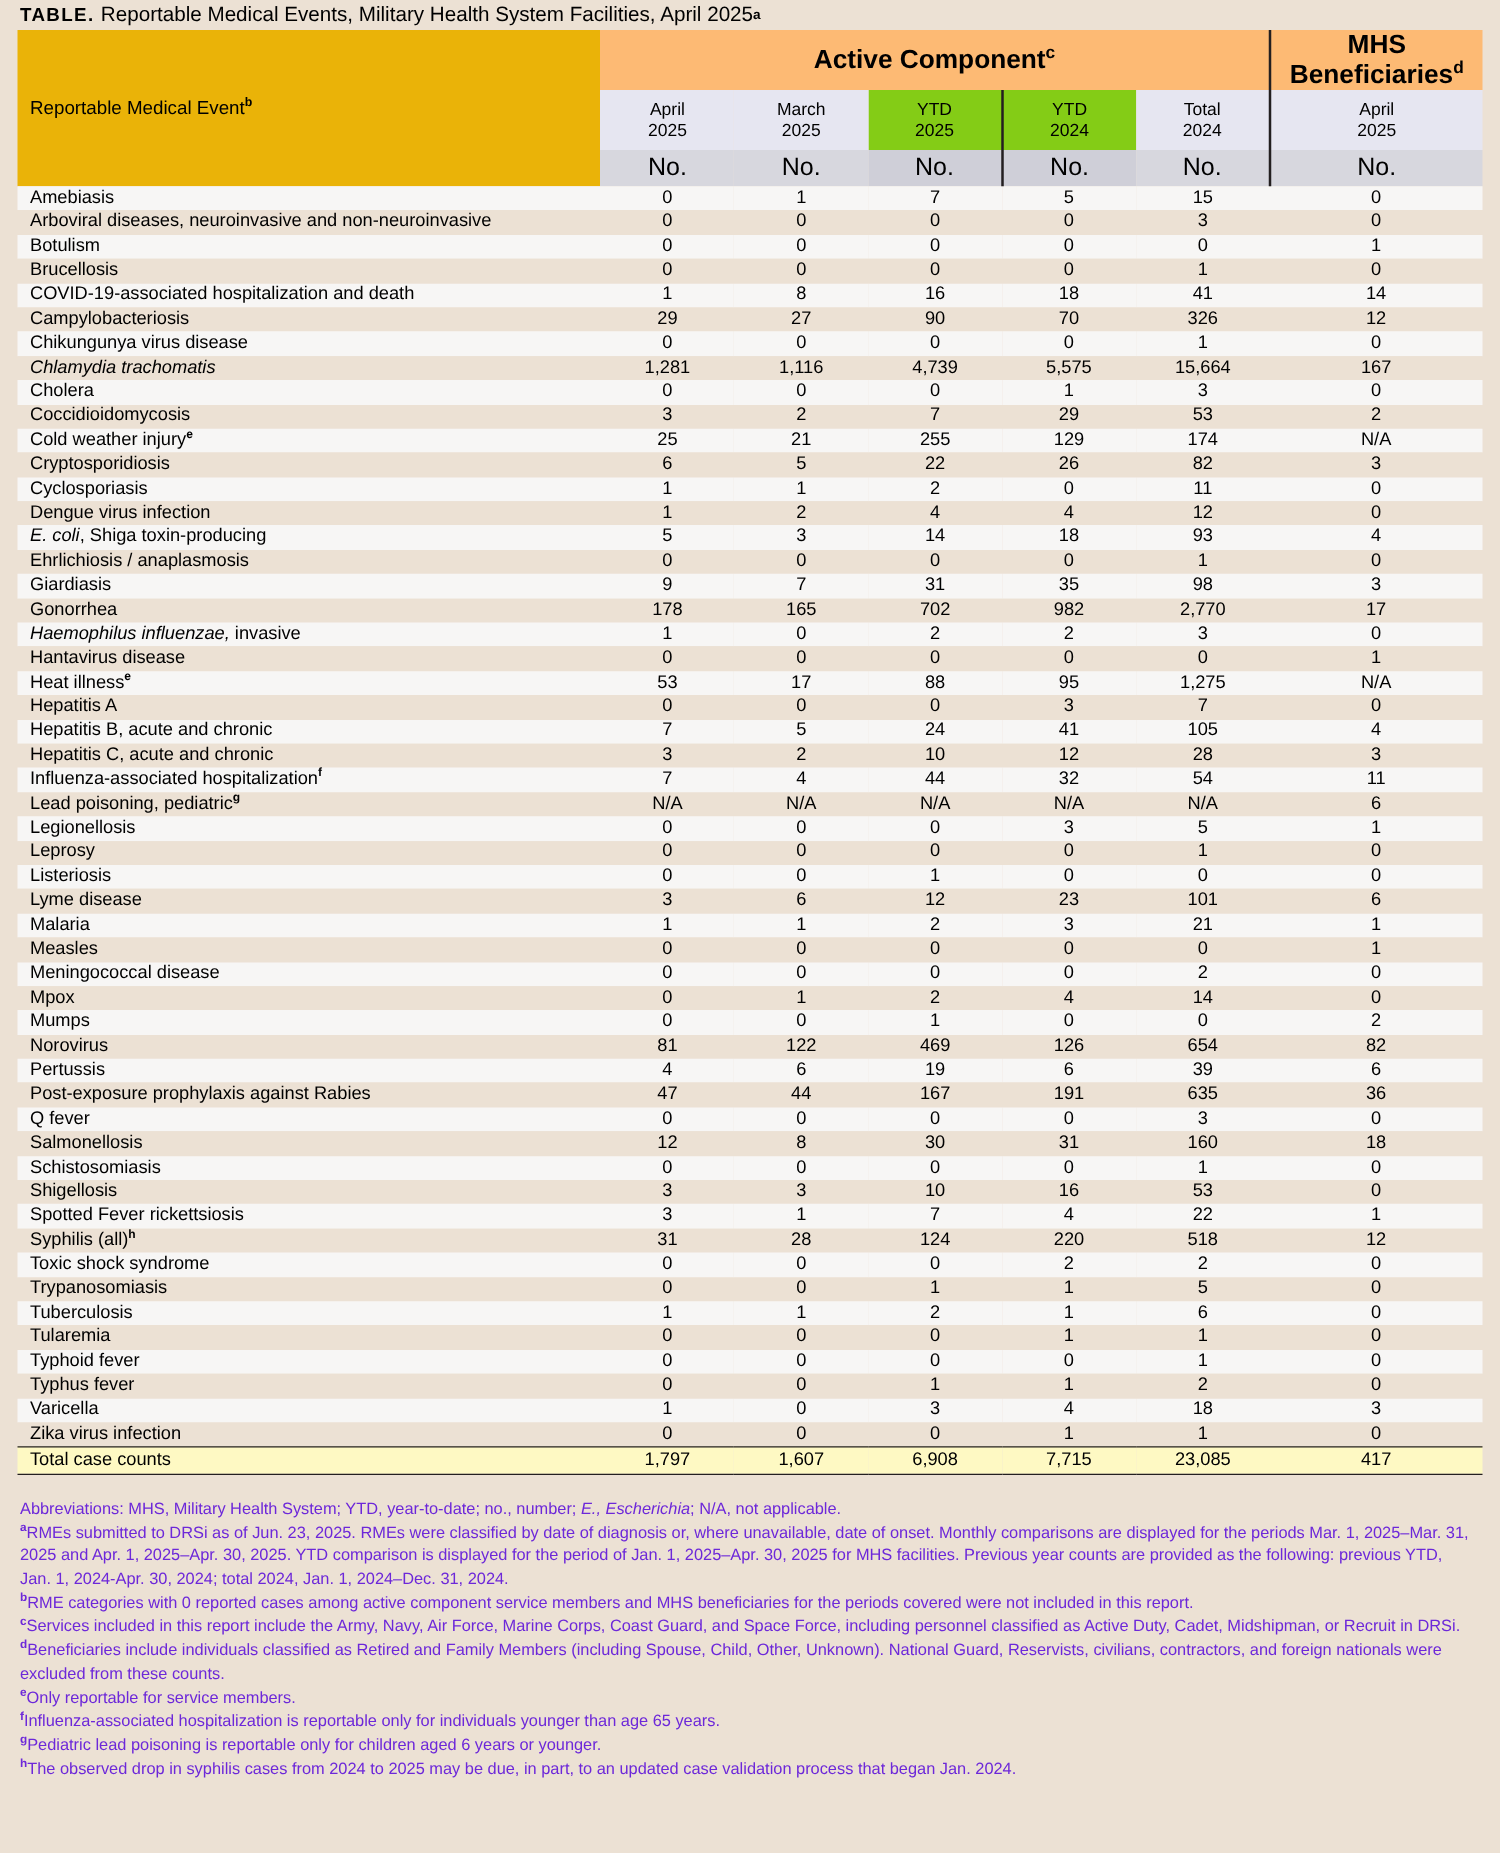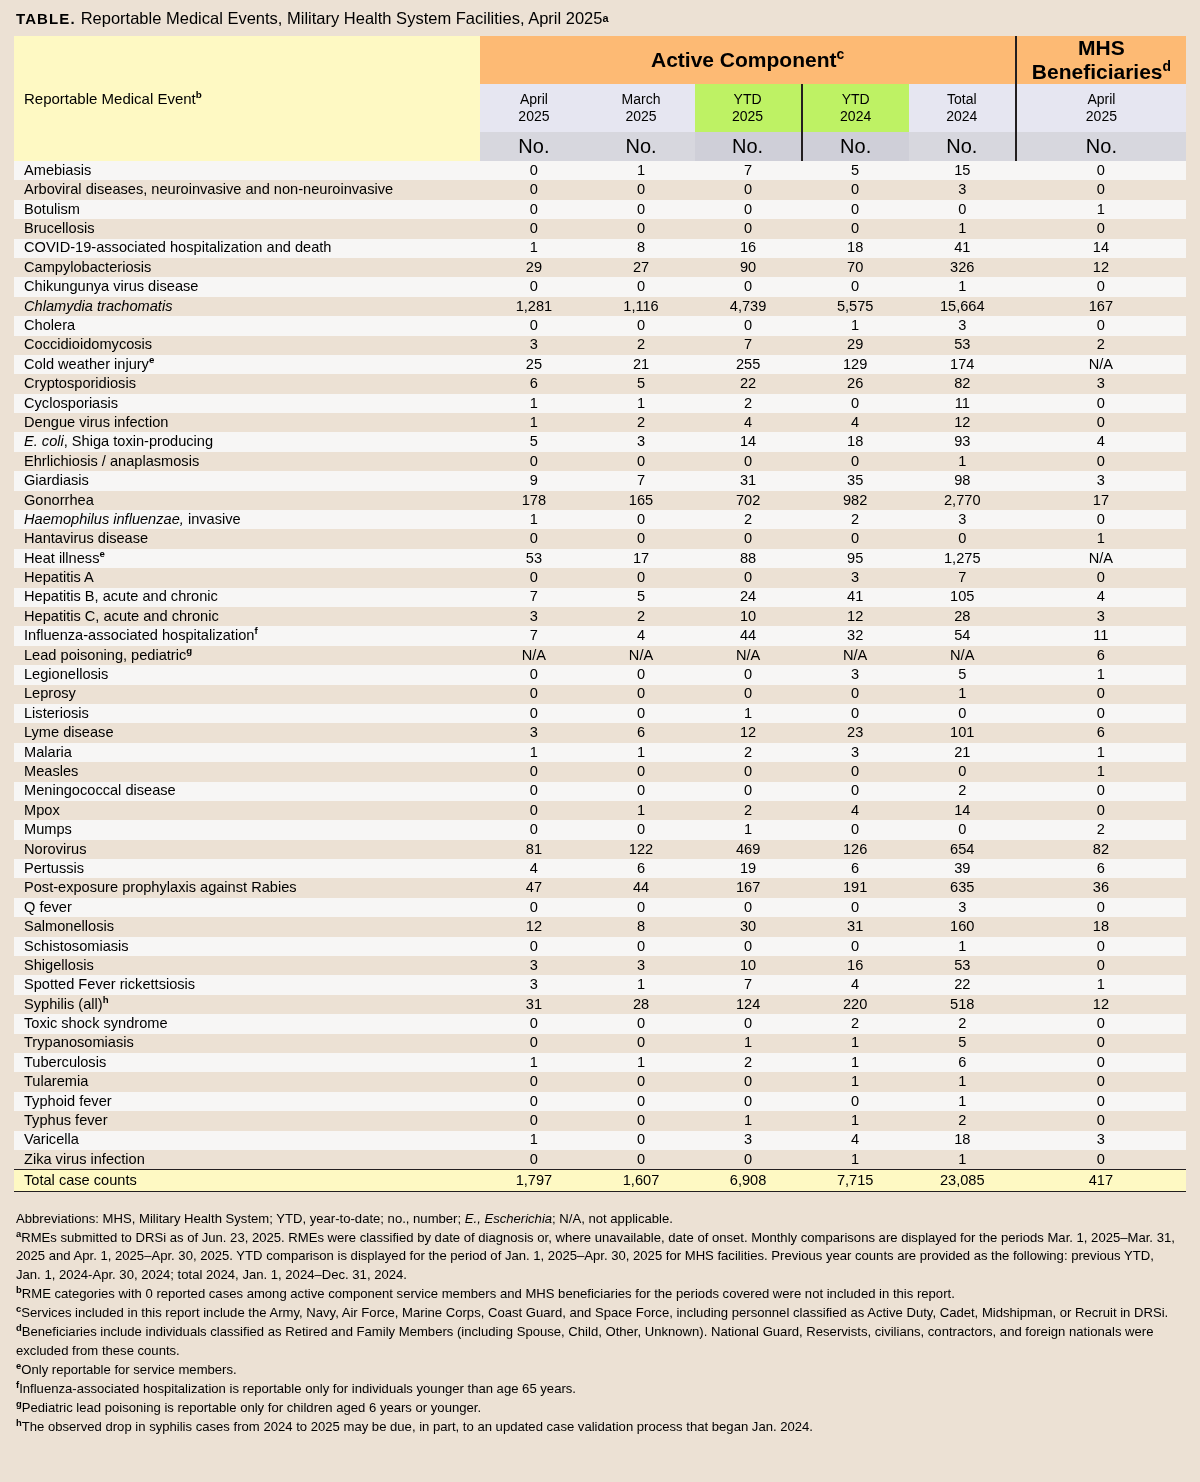--- a/index.html
+++ b/index.html
@@ -13,21 +13,21 @@
   }
   #page {
     width: 1200px; height: 1482px;
     background: #ece1d4;
     position: relative;
     padding: 0 14px;
   }
 
   
   #title-bar {
-    height: 36px;
+    height: 24px;
     display: flex;
     align-items: center;
     font-size: 16.5px;
     white-space: nowrap;
     padding-left: 2px;
   }
   #title-kicker {
     font-weight: bold;
     letter-spacing: 1.1px;
     font-size: 15px;
@@ -56,35 +56,35 @@
   }
   .hdr-group {
     background: #fdba74;
     text-align: center;
     font-weight: bold;
     font-size: 21px;
     height: 28px;
     vertical-align: middle;
   }
   .hdr-event {
-    background: #fef9c3;
+    background: #eab308;
     text-align: left;
     vertical-align: middle;
     font-size: 15px;
     padding-left: 10px;
   }
   .hdr-period {
     background: #e6e6f1;
     text-align: center;
     vertical-align: middle;
     height: 48px;
     font-size: 14px;
     line-height: 1.18;
   }
-  .hdr-period.shade { background: #bef264; }
+  .hdr-period.shade { background: #84cc16; }
   .hdr-period.mhs   { background: #e6e6f1; }
   .hdr-no {
     background: #d7d7de;
     text-align: center;
     vertical-align: middle;
     height: 29px;
     font-size: 20px;
   }
   .hdr-no.shade { background: #cfcfd8; }
 
@@ -116,21 +116,21 @@
   }
 
   i { font-style: italic; }
 
   
   #notes {
     margin-top: 18px;
     padding: 0 4px 0 2px;
     font-size: 13.1px;
     line-height: 1.42;
-    color: #000000;
+    color: #6d28d9;
   }
   #notes p { margin: 0 0 0.5px 0; }
   #notes sup {
     font-size: 0.72em;
     font-weight: bold;
     vertical-align: super;
     line-height: 0;
   }
 </style>
 </head>

